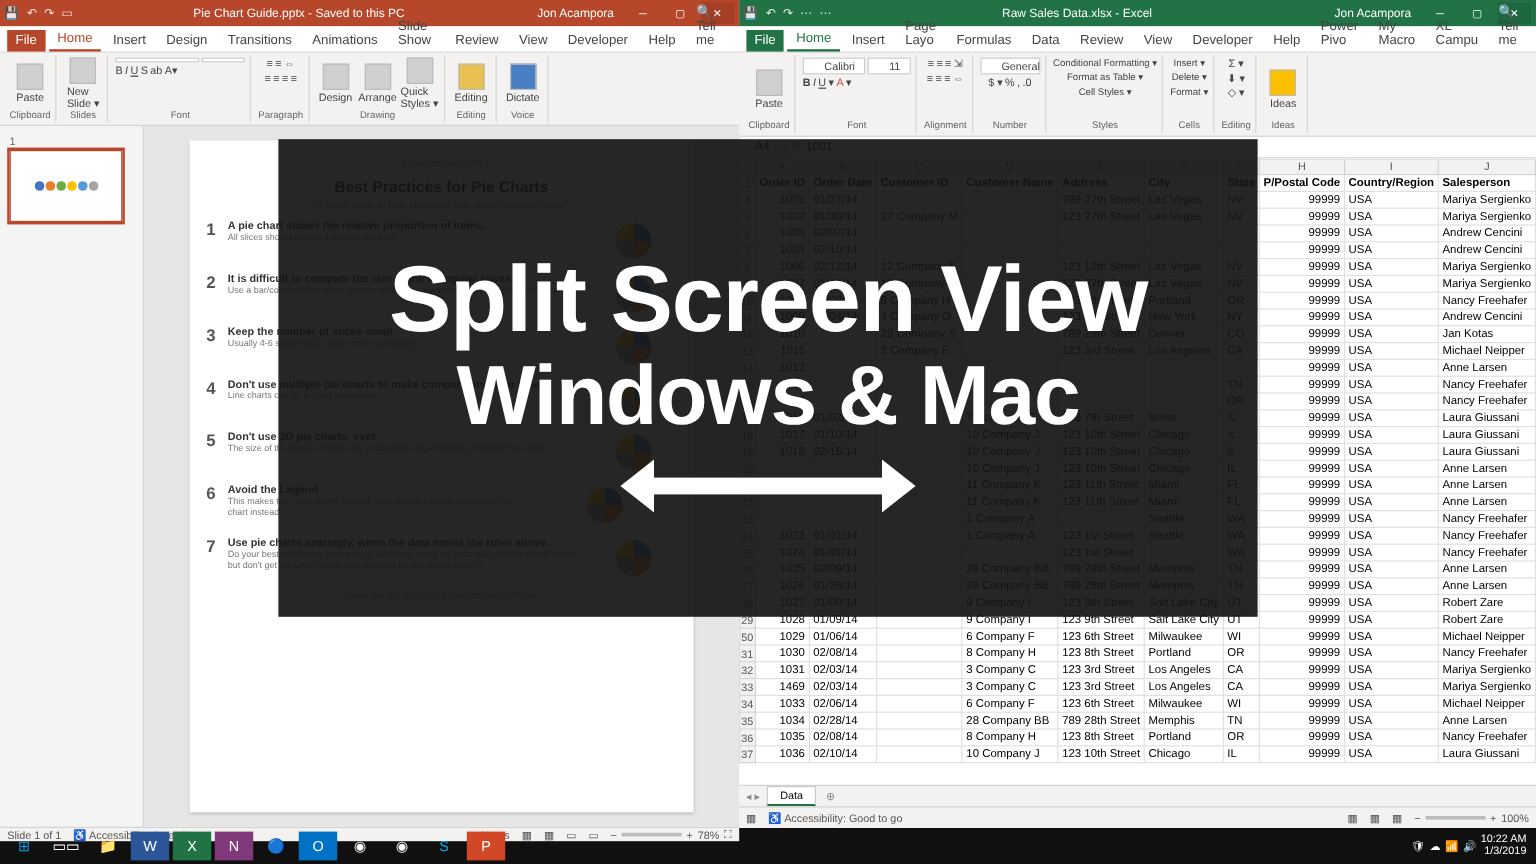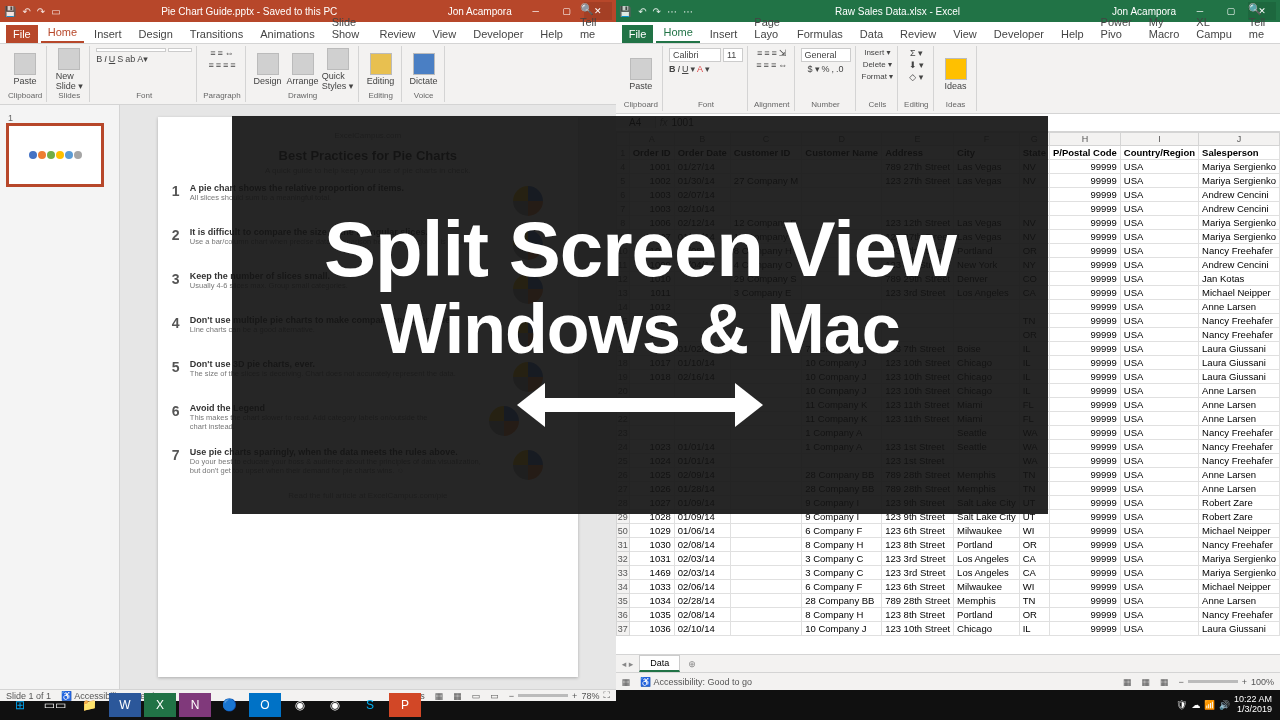--- a/index.html
+++ b/index.html
@@ -25,21 +25,21 @@
 .xl .tabs .tab.active { border-bottom:2px solid #217346; color:#217346; }
 
 .ribbon { height:70px; background:#f3f2f1; border-bottom:1px solid #d4d4d4; display:flex; padding:2px 4px; gap:2px; font-size:9px; color:#444; }
 .group { border-right:1px solid #d4d4d4; padding:2px 4px; display:flex; flex-direction:column; align-items:center; justify-content:space-between; }
 .group .label { font-size:8px; color:#666; margin-top:auto; }
 .group .controls { display:flex; gap:3px; align-items:center; flex:1; }
 .bigbtn { width:32px; display:flex; flex-direction:column; align-items:center; gap:1px; }
 .bigbtn .ic { width:22px; height:22px; background:#d0d0d0; border:1px solid #bbb; }
 .smallbtns { display:flex; flex-direction:column; gap:1px; font-size:8px; }
 .fontrow { display:flex; gap:2px; align-items:center; }
-.fontbox { border:1px solid #ccc; padding:1px 3px; background:#fff; font-size:9px; }
+.fontbox { border:1px solid #ccc; padding:1px 17px; background:#fff; font-size:9px; }
 
 .pp-body { flex:1; display:flex; background:#e6e6e6; }
 .thumbs { width:120px; background:#f4f4f4; border-right:1px solid #d4d4d4; padding:8px; }
 .thumb { width:94px; height:60px; background:#fff; border:1px solid #b7472a; outline:2px solid #b7472a; font-size:8px; display:flex; flex-wrap:wrap; align-content:center; justify-content:center; gap:1px; }
 .thumb .mini { width:8px; height:8px; border-radius:50%; }
 .slidearea { flex:1; display:flex; justify-content:center; padding:12px 8px; overflow:hidden; }
 .slide { width:420px; height:560px; background:#fff; box-shadow:0 1px 3px rgba(0,0,0,.25); padding:14px; font-size:9px; color:#333; }
 .slide h2 { text-align:center; font-size:13px; margin-bottom:3px; color:#222; }
 .slide .sub { text-align:center; font-size:8px; color:#888; margin-bottom:8px; }
 .tip { display:flex; margin-bottom:8px; }
@@ -383,20 +383,28 @@
               <span>$ ▾</span> 
               <span>%</span> 
               <span>,</span> 
               <span>.0</span>
             </div>
           </div>
           <div class="label">Number</div>
         </div>
       <div class="group">
           <div class="controls smallbtns">
+            <span>Conditional Formatting ▾</span>
+            <span>Format as Table ▾</span>
+            <span>Cell Styles ▾</span>
+          </div>
+          <div class="label">Styles</div>
+        </div>
+      <div class="group">
+          <div class="controls smallbtns">
             <span>Insert ▾</span>
             <span>Delete ▾</span>
             <span>Format ▾</span>
           </div>
           <div class="label">Cells</div>
         </div>
       <div class="group">
           <div class="controls" style="flex-direction:column;gap:2px">
             <span>Σ ▾</span>
             <span>⬇ ▾</span>

